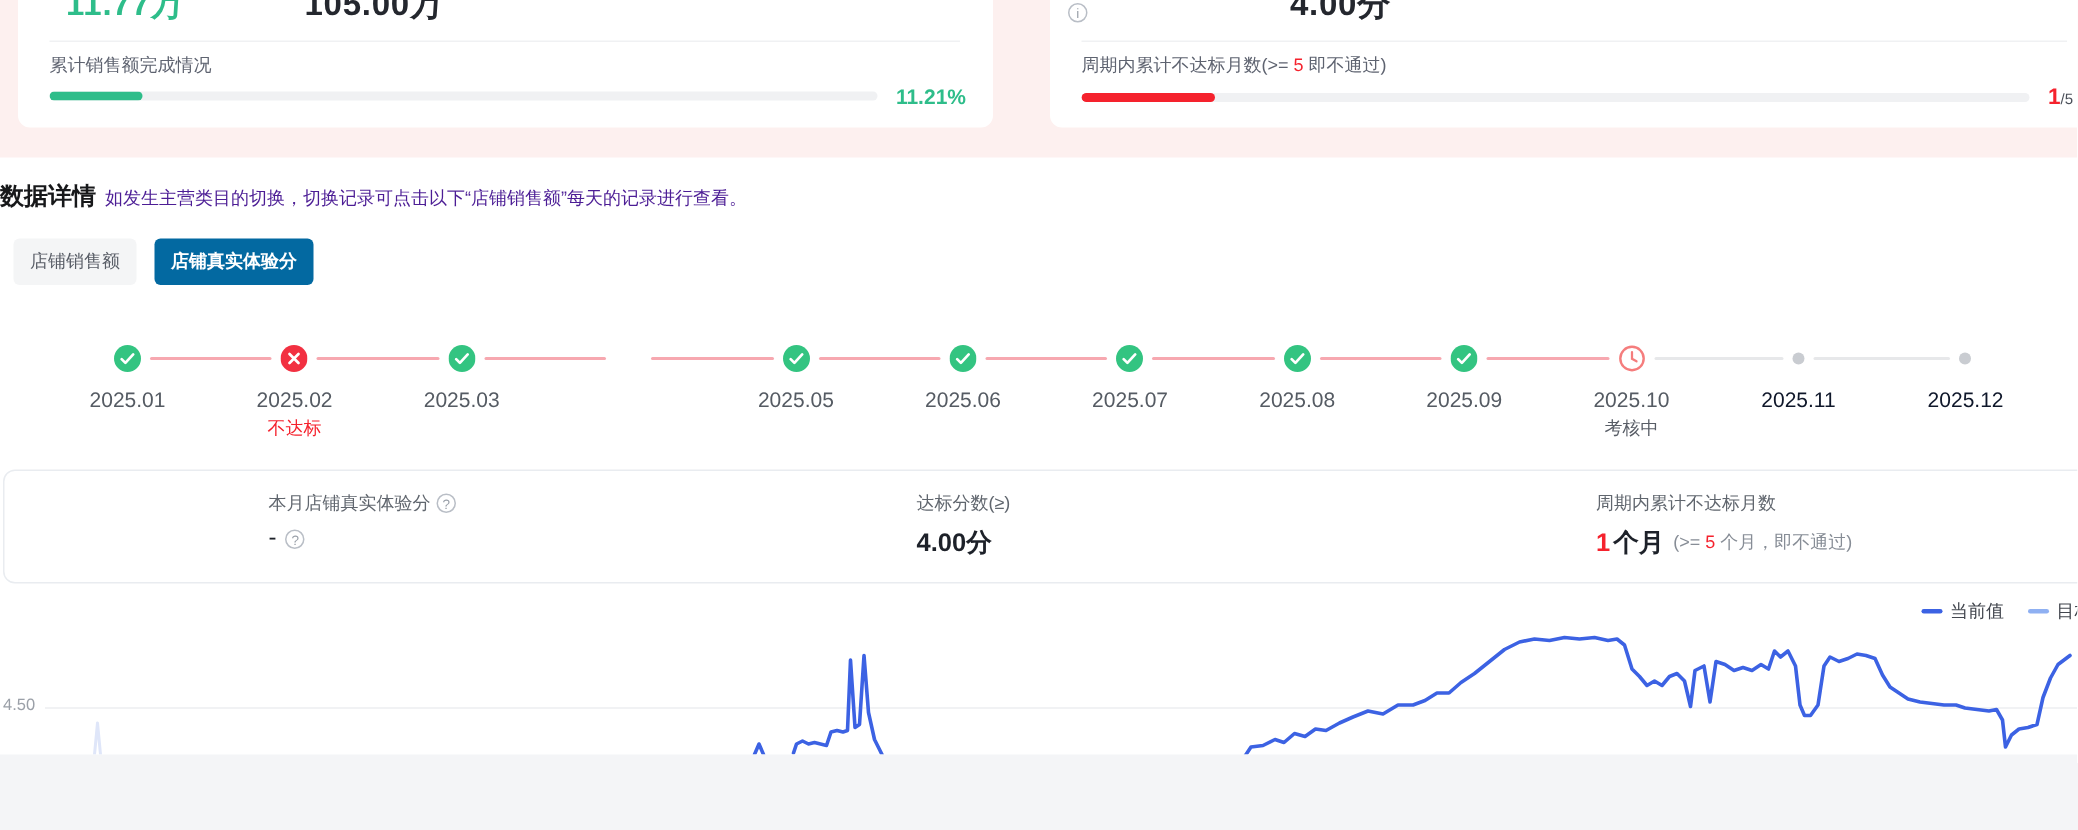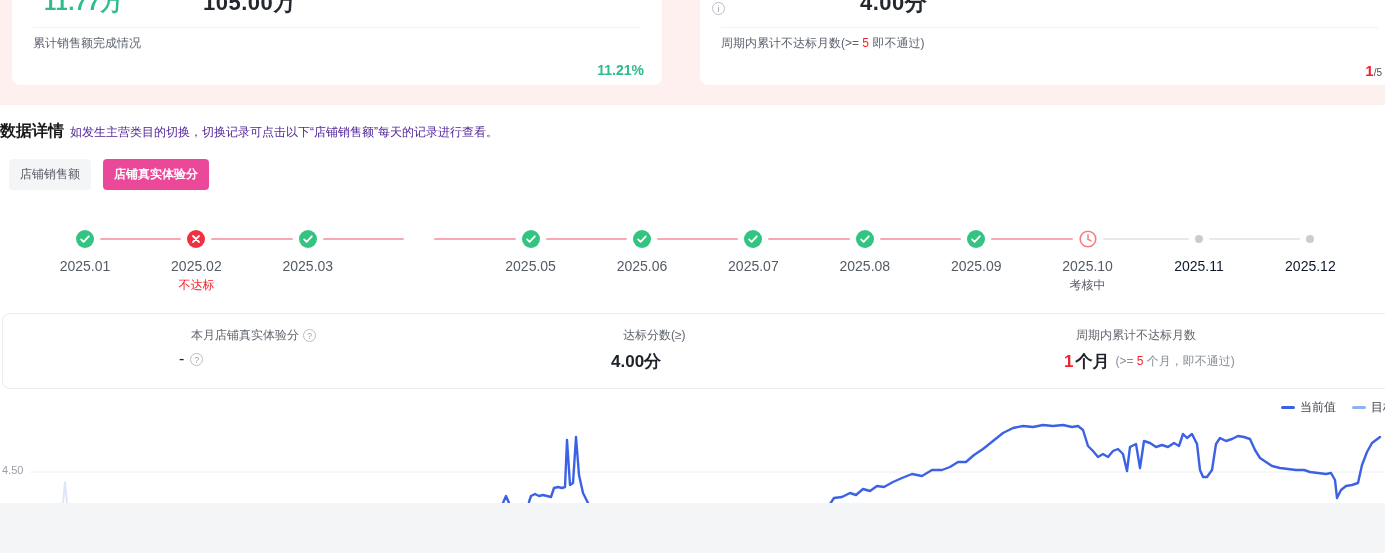--- a/index.html
+++ b/index.html
@@ -8,57 +8,57 @@
   
   .top-panel{position:absolute;left:0;top:0;width:1385px;height:105px;background:#fdf0ef;}
   .card{position:absolute;top:-38px;height:123px;background:#fff;border-radius:8px;}
   .card-left{left:12px;width:650px;}
   .card-right{left:700px;width:700px;}
   .big-val{position:absolute;top:26px;font-size:22px;font-weight:600;letter-spacing:.5px;}
   .green{color:#2ebd8a;}
   .dark{color:#24272e;}
   .card .divider{position:absolute;left:21px;right:22px;top:65px;height:1px;background:#f0f1f3;}
   .plabel{position:absolute;left:21px;top:73px;font-size:12px;color:#5e6370;}
-  .progress-row{position:absolute;left:21px;right:18px;top:94px;display:flex;align-items:flex-end;flex-direction:column;}
+  .progress-row{position:absolute;left:21px;right:18px;top:94px;display:flex;align-items:center;}
   .track{flex:1;height:6px;border-radius:3px;background:#f0f1f3;overflow:hidden;}
   .fill{height:6px;border-radius:3px;}
   .fill-green{background:#2ebd8a;}
   .fill-red{background:#f5222d;}
   .pct{margin-left:12px;font-size:14px;font-weight:600;color:#2ebd8a;white-space:nowrap;}
   .frac{margin-left:12px;white-space:nowrap;}
   .frac-num{font-size:15px;font-weight:600;color:#f5222d;}
   .frac-den{font-size:10px;color:#4b505a;}
   .info-circle{display:inline-block;width:13px;height:13px;border:1px solid #b9bec6;border-radius:50%;
                color:#9aa0a9;font-size:9px;line-height:13px;text-align:center;box-sizing:border-box;}
   .card-right .top-info{position:absolute;left:12px;top:40px;}
   .red{color:#f5222d;}
   
   .section-head{position:absolute;left:0;top:121px;display:flex;align-items:baseline;white-space:nowrap;}
   .section-title{font-size:16px;font-weight:700;color:#17181a;}
   .section-sub{margin-left:6px;font-size:12px;color:#4c1d95;}
   
   .tabs{position:absolute;left:9px;top:159px;display:flex;gap:12px;}
   .tab{height:31px;line-height:31px;padding:0 11px;border-radius:4px;font-size:12px;cursor:pointer;}
   .tab-inactive{background:#f4f5f6;color:#585d66;}
-  .tab-active{background:#ec4899;color:#fff;font-weight:600;}
+  .tab-active{background:#0369a1;color:#fff;font-weight:600;}
   
   .timeline{position:absolute;left:0;top:224px;width:1237px;height:75px;}
   .tl-node{position:absolute;width:110px;text-align:center;top:0;}
   .tl-icon{height:30px;display:flex;align-items:center;justify-content:center;}
   .tl-label{margin-top:4px;font-size:14px;color:#555b63;}
   .tl-label.future{color:#0f172a;}
   .tl-note{margin-top:3px;font-size:12px;color:#585d66;}
   .tl-note.fail{color:#f5222d;}
   .dot{display:inline-block;width:8px;height:8px;border-radius:50%;background:#c9ccd1;}
   .connector{position:absolute;top:14px;height:2px;border-radius:1px;}
   
   .detail-card{position:absolute;left:2px;top:313px;width:1420px;height:74px;background:#fff;
                border:1px solid #e9ecf0;border-radius:8px;}
   .dcol{position:absolute;top:0;}
-  .dlabel{position:absolute;top:13px;left:12px;font-size:12px;color:#60666e;white-space:nowrap;display:flex;align-items:center;gap:4px;}
+  .dlabel{position:absolute;top:13px;left:0;font-size:12px;color:#60666e;white-space:nowrap;display:flex;align-items:center;gap:4px;}
   .dvalue{position:absolute;top:36px;left:0;font-size:16px;color:#1d2129;white-space:nowrap;display:flex;align-items:center;gap:6px;}
   .dvalue .big{font-size:17px;font-weight:600;}
   .dnote{font-size:12px;color:#878d96;font-weight:400;}
   
   .legend{position:absolute;left:1281px;top:399px;display:flex;gap:16px;white-space:nowrap;}
   .legend-item{display:flex;align-items:center;gap:5px;font-size:12px;color:#42464e;cursor:pointer;}
   .legend-dash{display:inline-block;width:14px;height:3px;border-radius:1.5px;}
   .ytick{position:absolute;left:2px;top:464px;font-size:11px;color:#9ba0a8;}
   #chart{position:absolute;left:0;top:395px;}
   .bottom-strip{position:absolute;left:0;top:503px;width:1385px;height:50px;background:#f4f5f7;}

